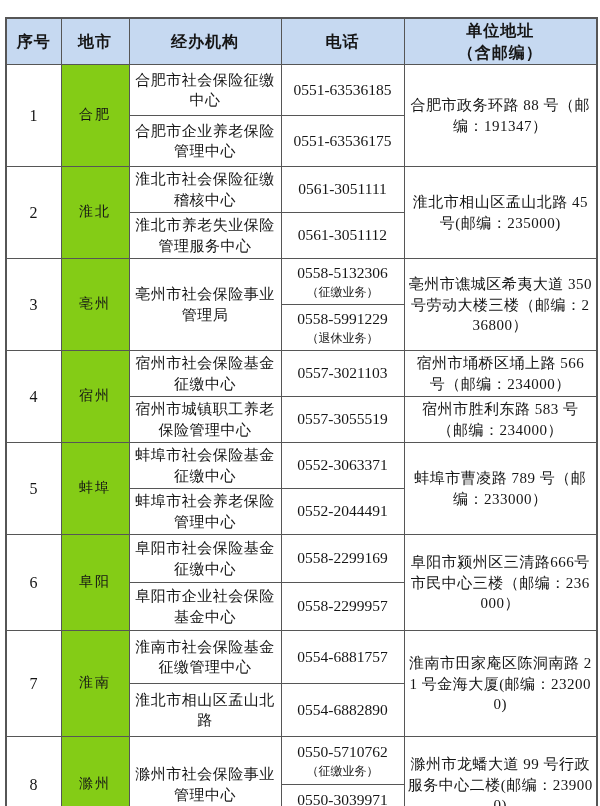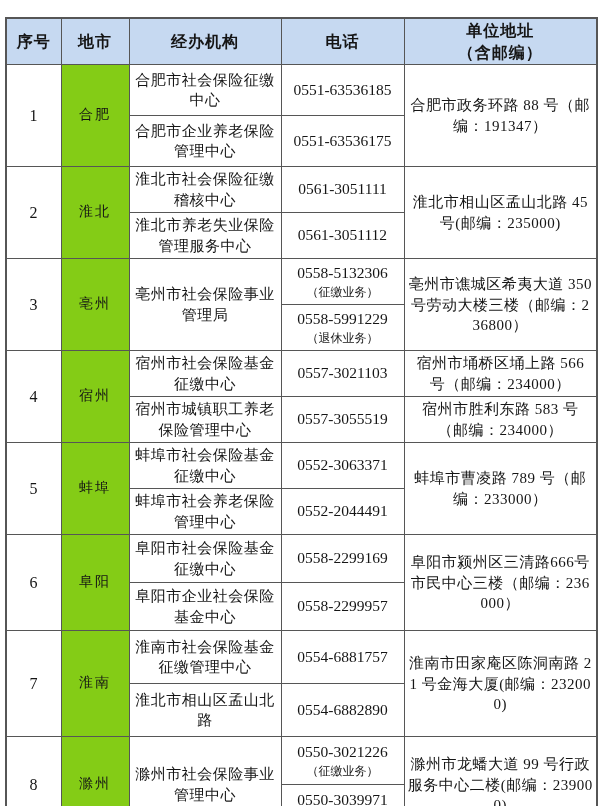--- a/index.html
+++ b/index.html
@@ -168,21 +168,21 @@
       <tr class="h52">
         <td>淮北市相山区孟山北路</td>
         <td class="phone">0554-6882890</td>
       </tr>
 
       <tr class="h47">
         <td class="serial" rowspan="2">8</td>
         <td class="city" rowspan="2">滁州</td>
         <td rowspan="2">滁州市社会保险事业管理中心</td>
         <td class="phone">
-          <div>0550-3021226</div>
+          <div>0550-5710762</div>
           <div class="note">（征缴业务）</div>
         </td>
         <td rowspan="2">滁州市龙蟠大道 99 号行政服务中心二楼(邮编：239000)</td>
       </tr>
       <tr class="h47">
         <td class="phone">
           <div>0550-3039971</div>
           <div class="note">（退休业务）</div>
         </td>
       </tr>

